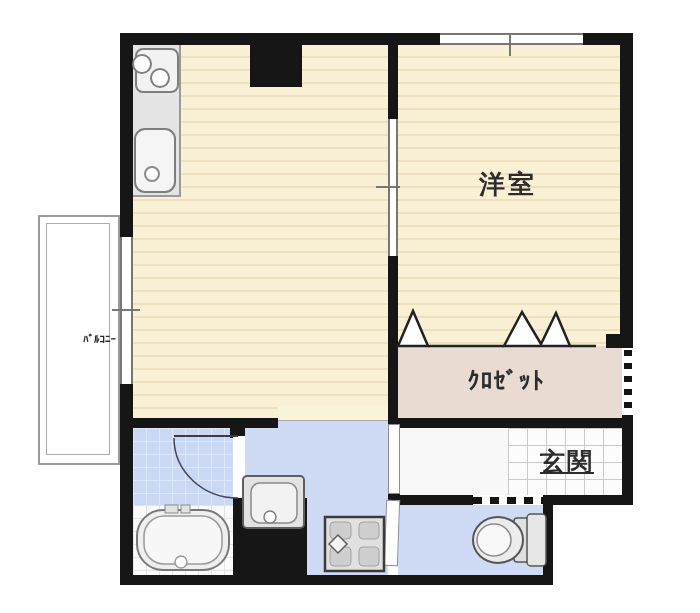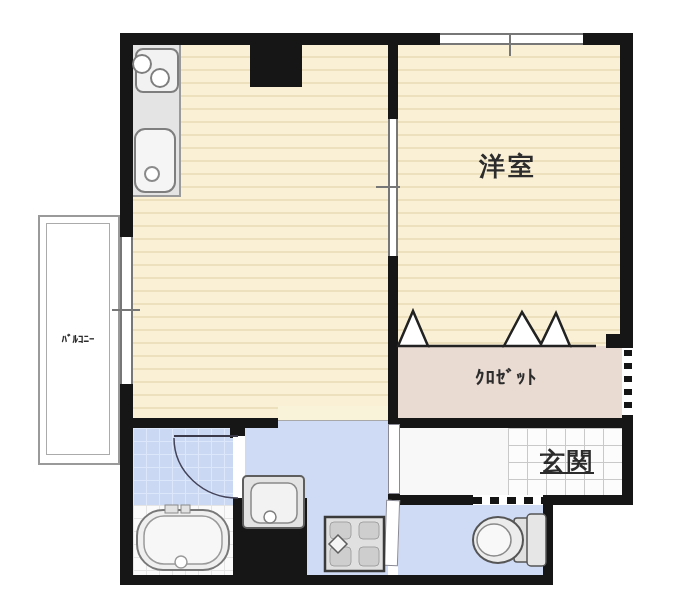--- a/index.html
+++ b/index.html
@@ -27,23 +27,23 @@
   .tick{position:absolute;background:#777;}
   .doorleaf{position:absolute;background:#ffffff;border:1px solid #8a8a96;}
   .dash-v{position:absolute;background:repeating-linear-gradient(180deg,#141414 0 6px,#ffffff 6px 13px);}
   .dash-h{position:absolute;background:repeating-linear-gradient(90deg,#141414 0 9px,#ffffff 9px 17px);}
   .balc-outer{position:absolute;background:#fff;border:2px solid #9a9a9a;}
   .balc-inner{position:absolute;background:#f2f2f2;border:1px solid #ababab;}
   .counter{position:absolute;background:#e4e4e4;border-right:2px solid #9a9a9a;border-bottom:2px solid #9a9a9a;}
   .threshold{position:absolute;background:#f9f3da;border-bottom:1px solid #a8a8a8;}
   .label{position:absolute;color:#2c2c2c;font-weight:bold;text-align:center;line-height:1.1;}
   .lbl-room{font-size:26px;letter-spacing:3px;}
-  .lbl-closet{font-size:19px;letter-spacing:1px;}
+  .lbl-closet{font-size:24px;letter-spacing:1px;}
   .lbl-genkan{font-size:25px;letter-spacing:2px;}
-  .lbl-balcony{font-size:11px;letter-spacing:0px;}
+  .lbl-balcony{font-size:11px;letter-spacing:0px;text-align:right;}
   svg{position:absolute;left:0;top:0;}
 </style>
 </head>
 <body>
 
 <div class="plan">
 
   <div class="balc-outer" style="left:38px;top:215px;width:78px;height:246px;"></div>
   <div class="balc-inner" style="left:46px;top:223px;width:62px;height:230px;background:#fff;"></div>
 
@@ -143,18 +143,18 @@
     </g>
 
     <g>
       <polygon points="398,346 413,311 428,346" fill="#ffffff" stroke="#222" stroke-width="2.5"></polygon>
       <polygon points="504,346 522,312 541,344 556,313 570,346" fill="#ffffff" stroke="#222" stroke-width="2.5"></polygon>
       <line x1="428" y1="346" x2="504" y2="346" stroke="#222" stroke-width="2.5"></line>
       <line x1="570" y1="346" x2="596" y2="346" stroke="#222" stroke-width="2.5"></line>
     </g>
   </svg>
 
-  <div class="label lbl-room" style="left:450px;top:152px;width:116px;">洋室</div>
+  <div class="label lbl-room" style="left:450px;top:170px;width:116px;">洋室</div>
   <div class="label lbl-closet" style="left:420px;top:368px;width:172px;">ｸﾛｾﾞｯﾄ</div>
   <div class="label lbl-genkan" style="left:517px;top:448px;width:100px;text-decoration:underline;">玄関</div>
   <div class="label lbl-balcony" style="left:40px;top:333px;width:76px;">ﾊﾞﾙｺﾆｰ</div>
 
 </div>
 
 </body></html>

